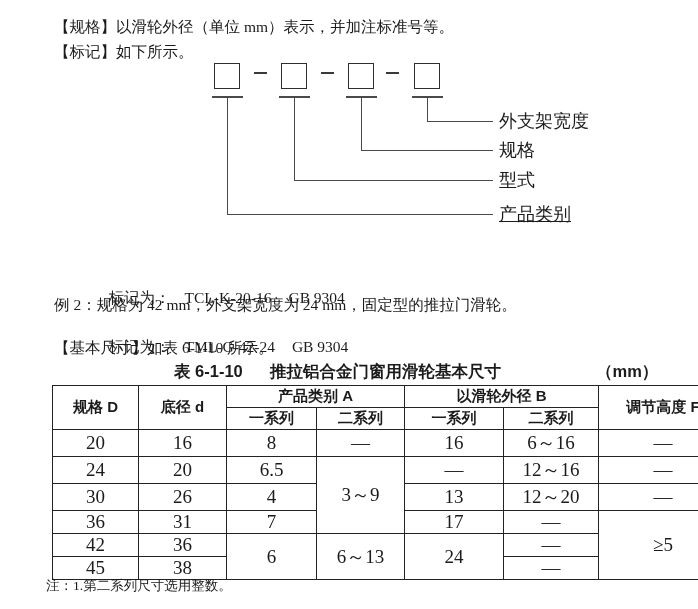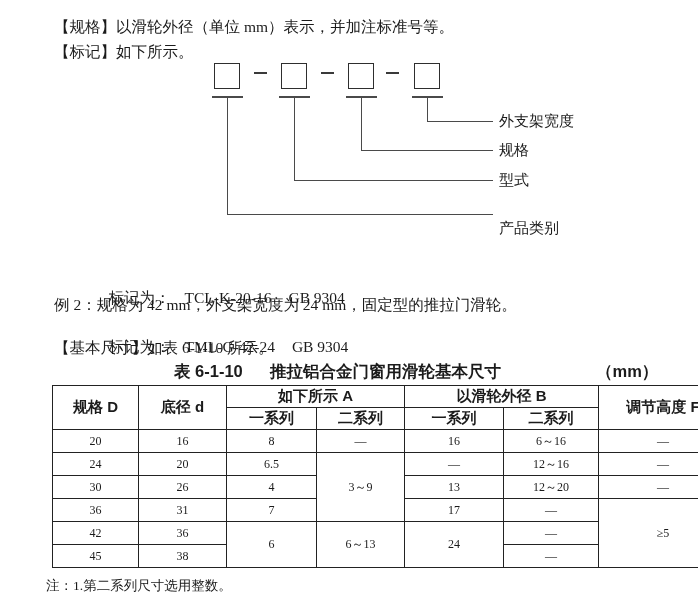--- a/index.html
+++ b/index.html
@@ -6,30 +6,30 @@
   .page{position:relative;width:698px;height:609px;background:#ffffff;overflow:hidden;
         font-family:"Liberation Serif","DejaVu Serif",serif;color:#1b1b1b;margin-left:36px;}
   .abs{position:absolute;}
   .txt{font-size:15.5px;line-height:18px;white-space:pre;}
   
   .dbox{position:absolute;top:63px;width:24px;height:24px;border:1.4px solid #2e2e2e;background:#fff;}
   .dash{position:absolute;top:72px;width:13px;height:2px;background:#3a3a3a;}
   .tbar{position:absolute;top:96px;width:31px;height:1.6px;background:#4a4a4a;}
   .vline{position:absolute;width:1.6px;background:#4a4a4a;}
   .hline{position:absolute;height:1.6px;background:#4a4a4a;}
-  .dlabel{position:absolute;left:463px;font-size:15px;line-height:16px;white-space:nowrap;}
+  .dlabel{position:absolute;left:463px;font-size:18px;line-height:16px;white-space:nowrap;}
   
   .mark-code{margin-left:14px;font-family:"Liberation Serif","DejaVu Serif",serif;}
   .mark-std{margin-left:17px;}
   
   .ttl{font-family:"Liberation Sans","DejaVu Sans",sans-serif;font-weight:bold;font-size:16.5px;white-space:nowrap;}
   
   table.dims{border-collapse:collapse;table-layout:fixed;width:675px;border:1.5px solid #222;}
   table.dims td{border:1px solid #222;text-align:center;vertical-align:middle;
-                font-size:12px;padding:0;overflow:hidden;white-space:nowrap;font-family:Liberation Serif, serif;}
+                font-size:19px;padding:0;overflow:hidden;white-space:nowrap;font-family:Liberation Serif, serif;}
   tr.hdr td{font-family:"Liberation Sans","DejaVu Sans",sans-serif;font-weight:bold;font-size:15px;}
   tr.hrow1{height:22px;} tr.hrow2{height:22px;} tr.drow{height:23px;}
   .note{font-size:13.5px;white-space:pre;}
 </style>
 </head>
 <body>
 
 <div class="page">
 
   <div class="abs txt" style="left:18px;top:18px;">【规格】以滑轮外径（单位 mm）表示，并加注标准号等。</div>
@@ -56,21 +56,21 @@
     <div class="vline" style="left:390.5px;top:97px;height:25px;"></div>
 
     <div class="hline" style="left:390.5px;top:120.5px;width:66px;"></div>
     <div class="hline" style="left:324.5px;top:149.5px;width:132px;"></div>
     <div class="hline" style="left:257.5px;top:179.5px;width:199px;"></div>
     <div class="hline" style="left:190.5px;top:213.5px;width:266px;"></div>
 
     <div class="dlabel" style="top:113px;">外支架宽度</div>
     <div class="dlabel" style="top:142px;">规格</div>
     <div class="dlabel" style="top:172px;">型式</div>
-    <div class="dlabel" style="top:220px;">产品类别</div>
+    <div class="dlabel" style="top:206px;text-decoration:underline;">产品类别</div>
   </div>
 
   <div class="abs txt" style="left:57px;top:271px;">
     <span>标记为：</span><span class="mark-code">TCL-K-20-16</span><span class="mark-std">GB 9304</span>
   </div>
   <div class="abs txt" style="left:18px;top:296px;">例 2：规格为 42 mm，外支架宽度为 24 mm，固定型的推拉门滑轮。</div>
   <div class="abs txt" style="left:57px;top:320px;">
     <span>标记为：</span><span class="mark-code">TML-G-42-24</span><span class="mark-std">GB 9304</span>
   </div>
   <div class="abs txt" style="left:18px;top:339px;">【基本尺寸】如表 6-1-10 所示。</div>
@@ -88,21 +88,21 @@
         <col style="width:90px">
       <col style="width:88px">
         <col style="width:99px">
         <col style="width:95px">
         <col style="width:129px">
     </colgroup>
     <tbody>
       <tr class="hdr hrow1">
         <td rowspan="2">规格 D</td>
         <td rowspan="2">底径 d</td>
-        <td colspan="2">如下所示 A</td>
+        <td colspan="2">产品类别 A</td>
         <td colspan="2">以滑轮外径 B</td>
         <td rowspan="2">调节高度 F</td>
       </tr>
       <tr class="hdr hrow2">
         <td>一系列</td>
         <td>二系列</td>
         <td>一系列</td>
         <td>二系列</td>
       </tr>
 

